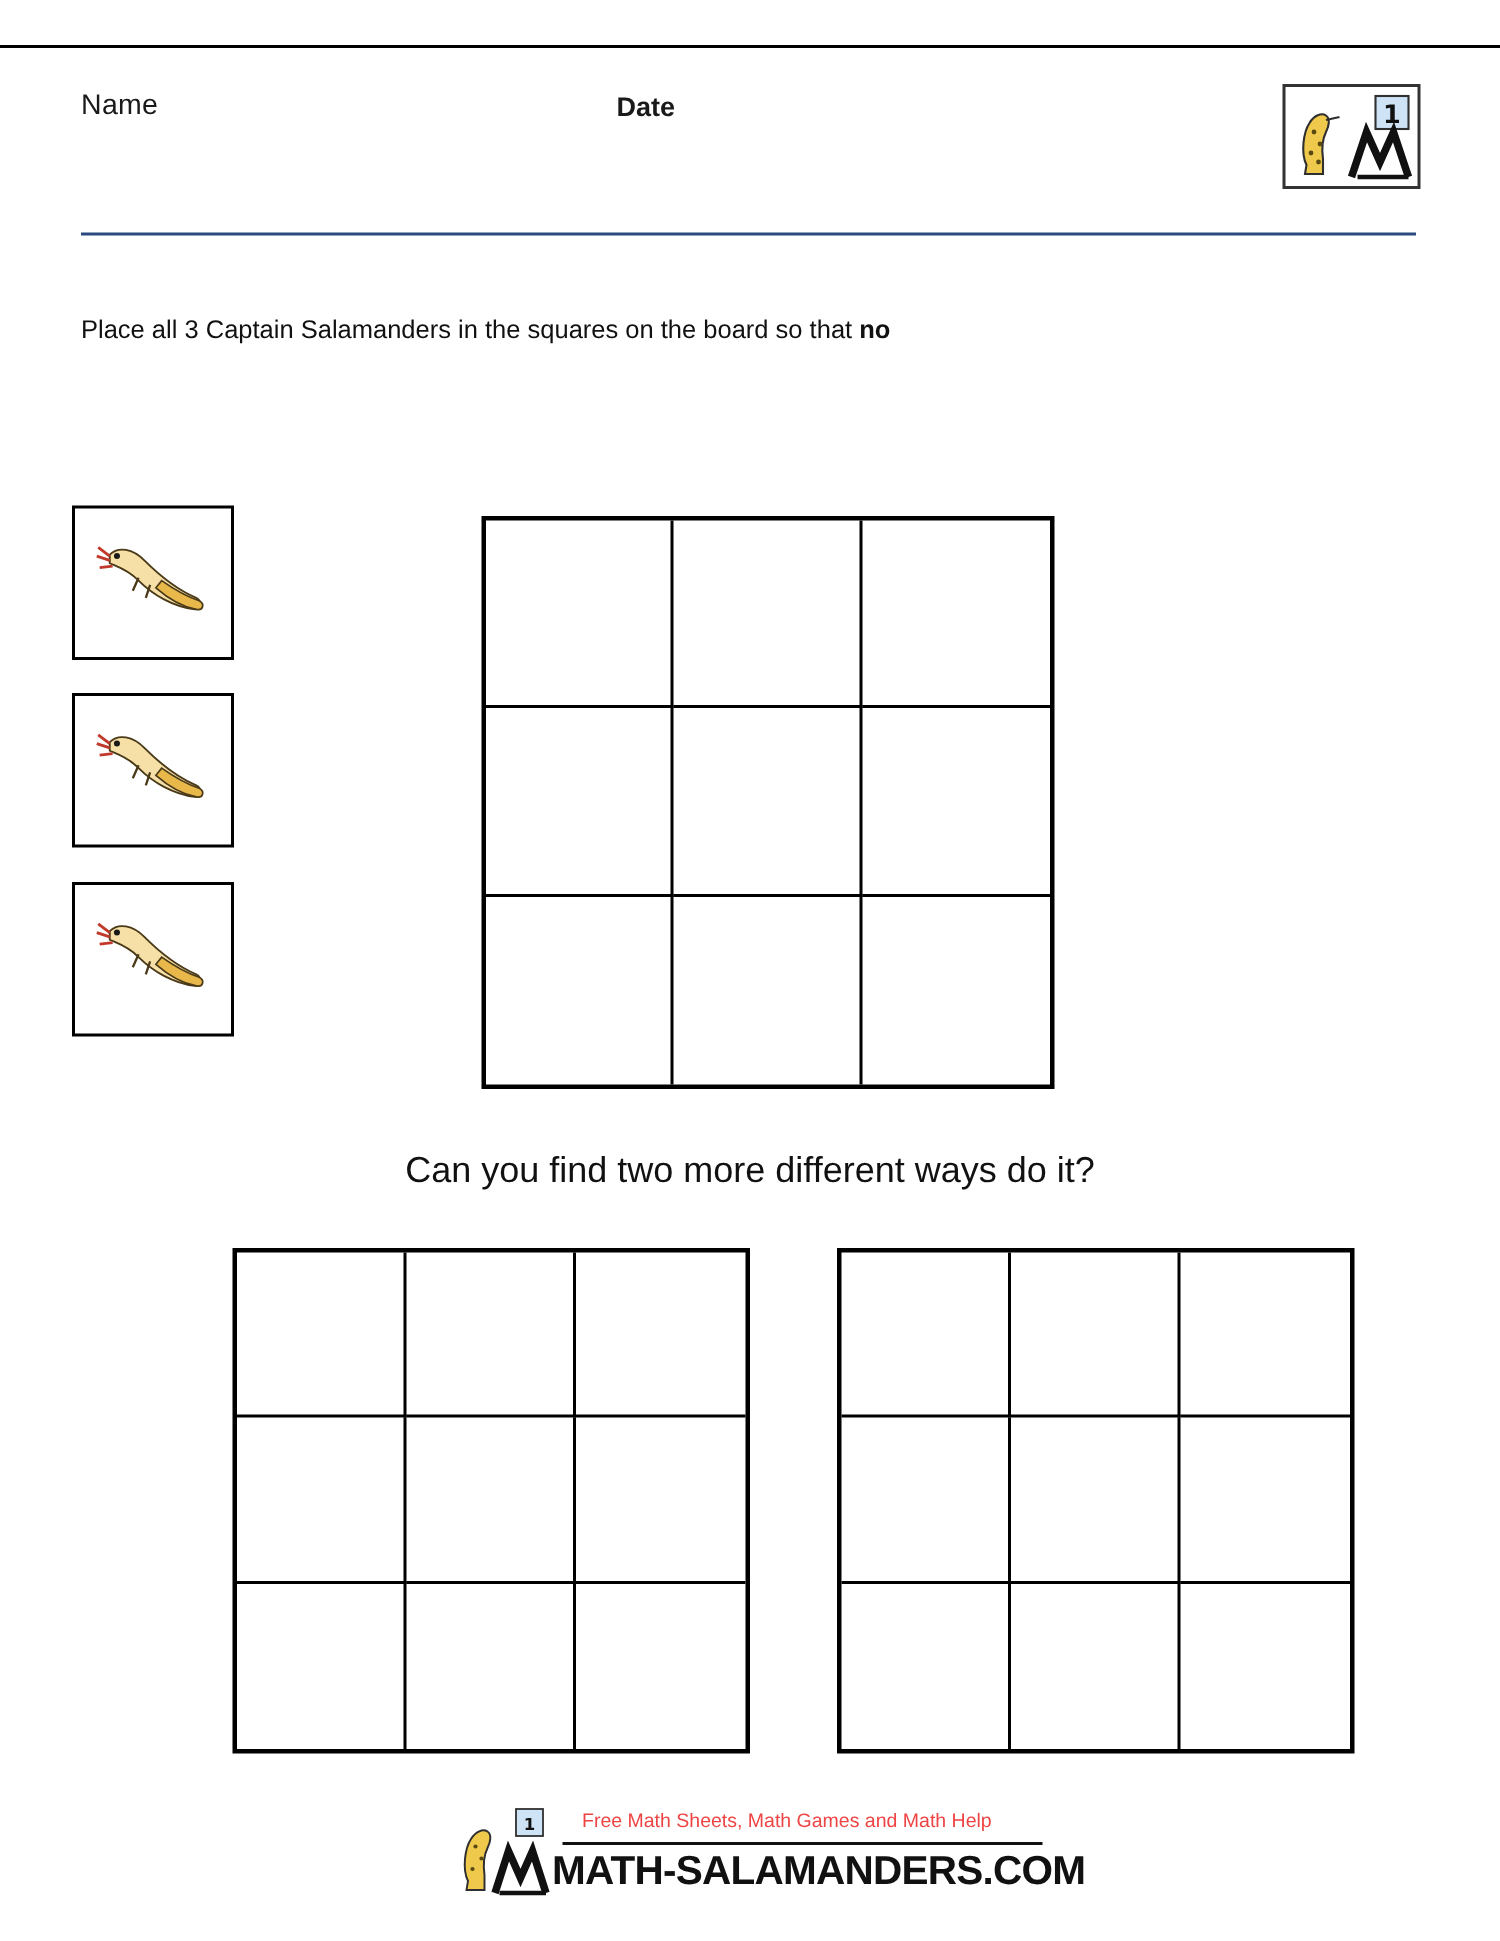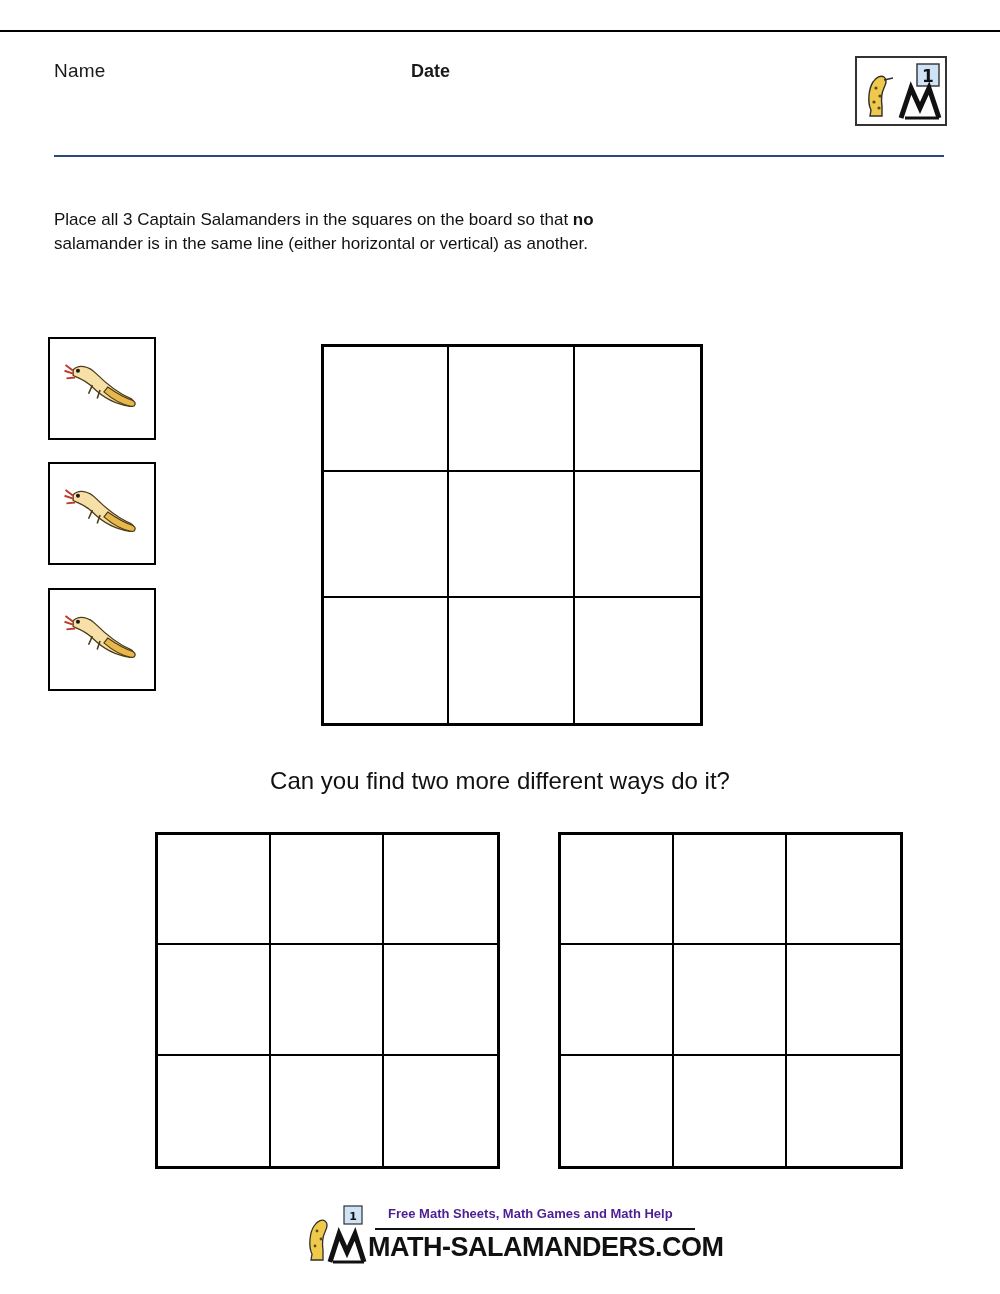--- a/index.html
+++ b/index.html
@@ -171,22 +171,22 @@
     position: relative;
     width: 400px;
     margin: 0 auto;
     height: 80px;
   }
   .footer-tag {
     position: absolute;
     left: 88px;
     top: 10px;
     font-size: 13px;
-    font-weight: bold;
-    color: #4c1d95;
+    font-weight: normal;
+    color: #ef4444;
     white-space: nowrap;
   }
   .footer-rule {
     position: absolute;
     left: 75px;
     top: 32px;
     width: 320px;
     height: 2px;
     background: #111;
   }
@@ -234,21 +234,21 @@
       <rect x="60" y="6" width="22" height="22" fill="#cfe3f7" stroke="#2f2f2f" stroke-width="1.4"></rect>
       <text x="71" y="24" font-family="DejaVu Sans, sans-serif" font-size="17" font-weight="bold" text-anchor="middle" fill="#111">1</text>
 
       <path d="M44 60 L54 30 L63 50 L72 30 L82 60" fill="none" stroke="#111" stroke-width="5"></path>
       <path d="M48 60 L82 60" stroke="#111" stroke-width="3"></path>
     </svg>
   </div>
 
   <div class="instructions">
     <span>Place all 3 Captain Salamanders in the squares on the board so that </span><b>no</b><br>
-    <span>salamander is in the same line (either horizontal or vertical) as another.</span><br>
+    <br>
   </div>
 
   <div class="tile tile-1">
     <svg viewBox="0 0 108 103" width="104" height="99">
       <path d="M24 32 C30 26 40 28 48 36 C58 46 70 56 84 62 C88 64 88 70 83 70 C68 68 54 60 44 50 C36 42 28 40 24 38 Z" fill="#f6e0a8" stroke="#4a3a18" stroke-width="1.3"></path>
       <path d="M60 50 C70 57 80 62 86 64 C90 66 89 71 84 70 C74 68 64 62 56 55 Z" fill="#e8b84b" stroke="#4a3a18" stroke-width="1.2"></path>
       <path d="M24 33 L16 27 M24 36 L15 33 M26 40 L17 41" stroke="#c0392b" stroke-width="2" fill="none"></path>
       <circle cx="29" cy="33" r="2.1" fill="#1a1a1a"></circle>
       <path d="M44 48 L40 57 M52 53 L49 62" stroke="#4a3a18" stroke-width="1.6" fill="none"></path>
     </svg>

